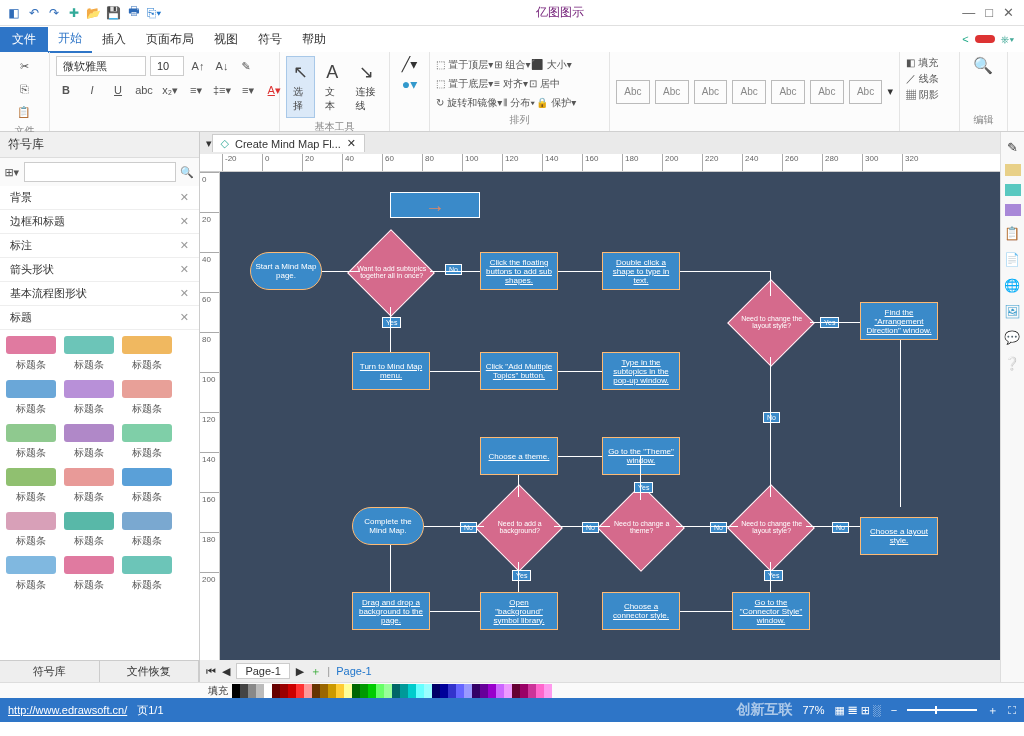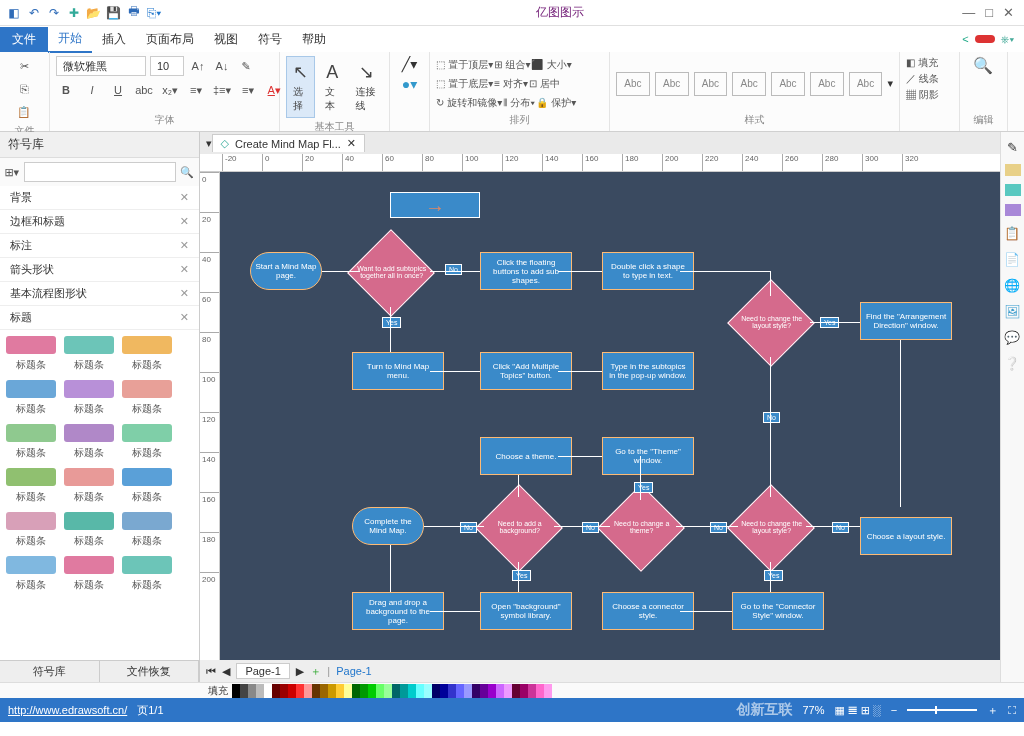--- a/index.html
+++ b/index.html
@@ -50,21 +50,21 @@
 .statusbar { height:24px;background:#2e75c7;color:#fff;display:flex;align-items:center;font-size:11px;padding:0 8px;gap:10px;}
 .colorstrip { display:flex;height:14px;margin:0 4px;}
 .colorstrip div{width:8px;height:14px;}
 .sidepanel-tabs { height:22px;display:flex;border-top:1px solid #ccc;font-size:11px;}
 .sidepanel-tabs div{flex:1;text-align:center;padding:3px;background:#eee;border-right:1px solid #ccc;}
 
 .flow-title { position:absolute; background:#3a8ac9; color:#fff; text-align:center; padding:6px; font-size:16px; border:1px solid #fff;}
 .flow-arrow-block { position:absolute; background:#3a8ac9; border:1px solid #fff;display:flex;align-items:center;justify-content:center;}
 .flow-arrow-block::after{content:"→";color:#d86; font-size:20px;font-weight:bold;}
 .node { position:absolute;background:#3a8ac9;color:#fff;font-size:8px;text-align:center;display:flex;align-items:center;justify-content:center;padding:4px;border:1px solid #fdba74;}
-.node.rect { width:92px;height:38px;}
+.node.rect { width:78px;height:38px;text-decoration:underline;}
 .node.round { width:72px;height:38px;border-radius:20px;}
 .dia { position:absolute;width:62px;height:62px;background:#d56a8c;transform:rotate(45deg);border:1px solid #fff;}
 .dia span{transform:rotate(-45deg);display:block;color:#fff;font-size:7px;text-align:center;width:80px;margin-left:-10px;margin-top:22px;}
 .lbl { position:absolute;background:#3a8ac9;color:#fff;font-size:7px;padding:1px 3px;border:1px solid #fff;}
 .conn { position:absolute;background:#fff;}
 .conn.h{height:1px;} .conn.v{width:1px;}
 </style>
 </head>
 <body>
 
@@ -131,21 +131,20 @@
             <u>U</u>
           </span>
         <span class="btn-sm">abc</span>
         <span class="btn-sm">x₂▾</span>
         <span class="btn-sm">≡▾</span>
         <span class="btn-sm">‡≡▾</span>
         <span class="btn-sm">≡▾</span>
         <span class="btn-sm" style="color:#d33"><u>A</u>▾</span>
       </div>
     </div>
-    <div class="glabel">字体</div>
   </div>
   <div class="rgroup" style="width:110px">
     <div class="gbody">
       <div class="big-btn sel">
           <span style="font-size:18px">↖</span>
           <span>选择</span>
         </div>
       <div class="big-btn">
           <span style="font-size:18px">A</span>
           <span>文本</span>
@@ -182,21 +181,20 @@
     <div class="gbody" style="gap:5px">
       <div class="abc-box">Abc</div>
       <div class="abc-box">Abc</div>
       <div class="abc-box">Abc</div>
       <div class="abc-box">Abc</div>
       <div class="abc-box">Abc</div>
       <div class="abc-box">Abc</div>
       <div class="abc-box">Abc</div>
       <span>▾</span>
     </div>
-    <div class="glabel">样式</div>
   </div>
   <div class="rgroup" style="width:60px">
     <div class="gbody" style="flex-direction:column;font-size:10px;gap:2px;color:#555;align-items:flex-start">
       <span>◧ <span>填充</span></span>
       <span>／ <span>线条</span></span>
       <span>▦ <span>阴影</span></span>
     </div>
     <div class="glabel"></div>
   </div>
   <div class="rgroup" style="width:48px">

